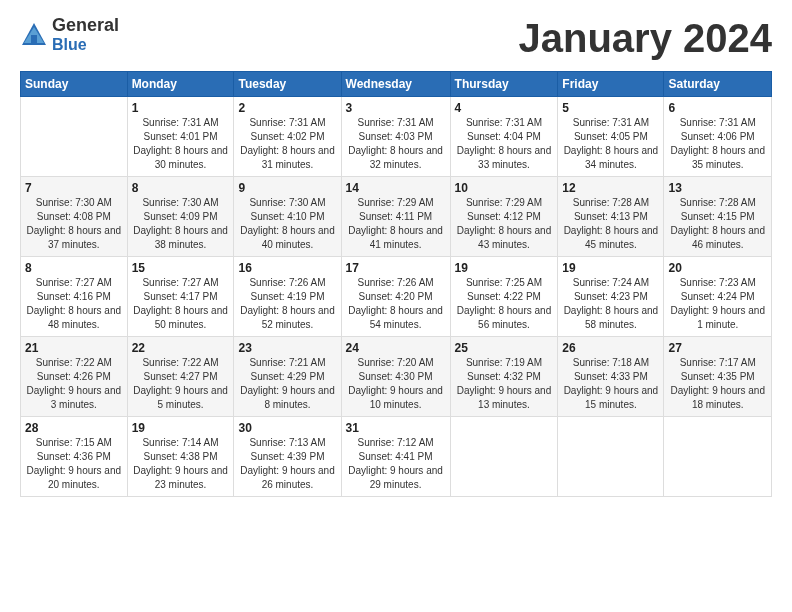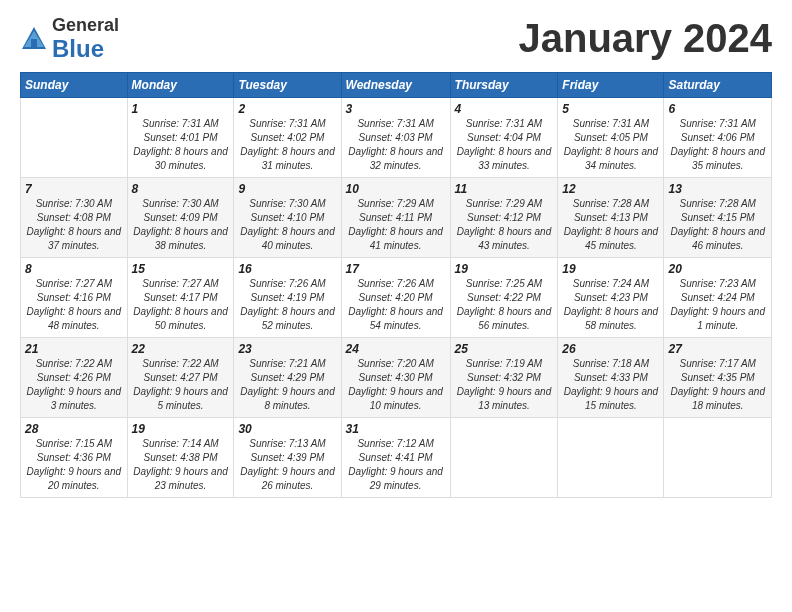--- a/index.html
+++ b/index.html
@@ -31,21 +31,21 @@
       display: flex;
       flex-direction: column;
       line-height: 1.1;
     }
     .logo-general {
       font-size: 18px;
       font-weight: bold;
       color: #333;
     }
     .logo-blue {
-      font-size: 24px;
+      font-size: 16px;
       font-weight: bold;
       color: #2a6db5;
     }
     .logo-icon {
       width: 28px;
       height: 28px;
       margin-right: 4px;
     }
     .title-section {
       text-align: right;
@@ -57,21 +57,20 @@
     }
     .subtitle {
       font-size: 14px;
       color: #555;
     }
     .calendar {
       flex: 1;
       border-collapse: collapse;
       width: 100%;
       font-size: 10.5px;
-      font-style: italic;
     }
     .calendar th {
       background: #2a6db5;
       color: white;
       padding: 5px 4px;
       text-align: left;
       font-size: 12px;
       font-weight: bold;
       border: 1px solid #1a5da5;
     }
@@ -169,25 +168,25 @@
           </td>
           <td>
             <div class="day-number">8</div>
             <div class="day-info">Sunrise: 7:30 AM<br>Sunset: 4:09 PM<br>Daylight: 8 hours and 38 minutes.</div>
           </td>
           <td>
             <div class="day-number">9</div>
             <div class="day-info">Sunrise: 7:30 AM<br>Sunset: 4:10 PM<br>Daylight: 8 hours and 40 minutes.</div>
           </td>
           <td>
+            <div class="day-number">14</div>
+            <div class="day-info">Sunrise: 7:29 AM<br>Sunset: 4:11 PM<br>Daylight: 8 hours and 41 minutes.</div>
+          </td>
+          <td>
             <div class="day-number">10</div>
-            <div class="day-info">Sunrise: 7:29 AM<br>Sunset: 4:11 PM<br>Daylight: 8 hours and 41 minutes.</div>
-          </td>
-          <td>
-            <div class="day-number">11</div>
             <div class="day-info">Sunrise: 7:29 AM<br>Sunset: 4:12 PM<br>Daylight: 8 hours and 43 minutes.</div>
           </td>
           <td>
             <div class="day-number">12</div>
             <div class="day-info">Sunrise: 7:28 AM<br>Sunset: 4:13 PM<br>Daylight: 8 hours and 45 minutes.</div>
           </td>
           <td>
             <div class="day-number">13</div>
             <div class="day-info">Sunrise: 7:28 AM<br>Sunset: 4:15 PM<br>Daylight: 8 hours and 46 minutes.</div>
           </td>

